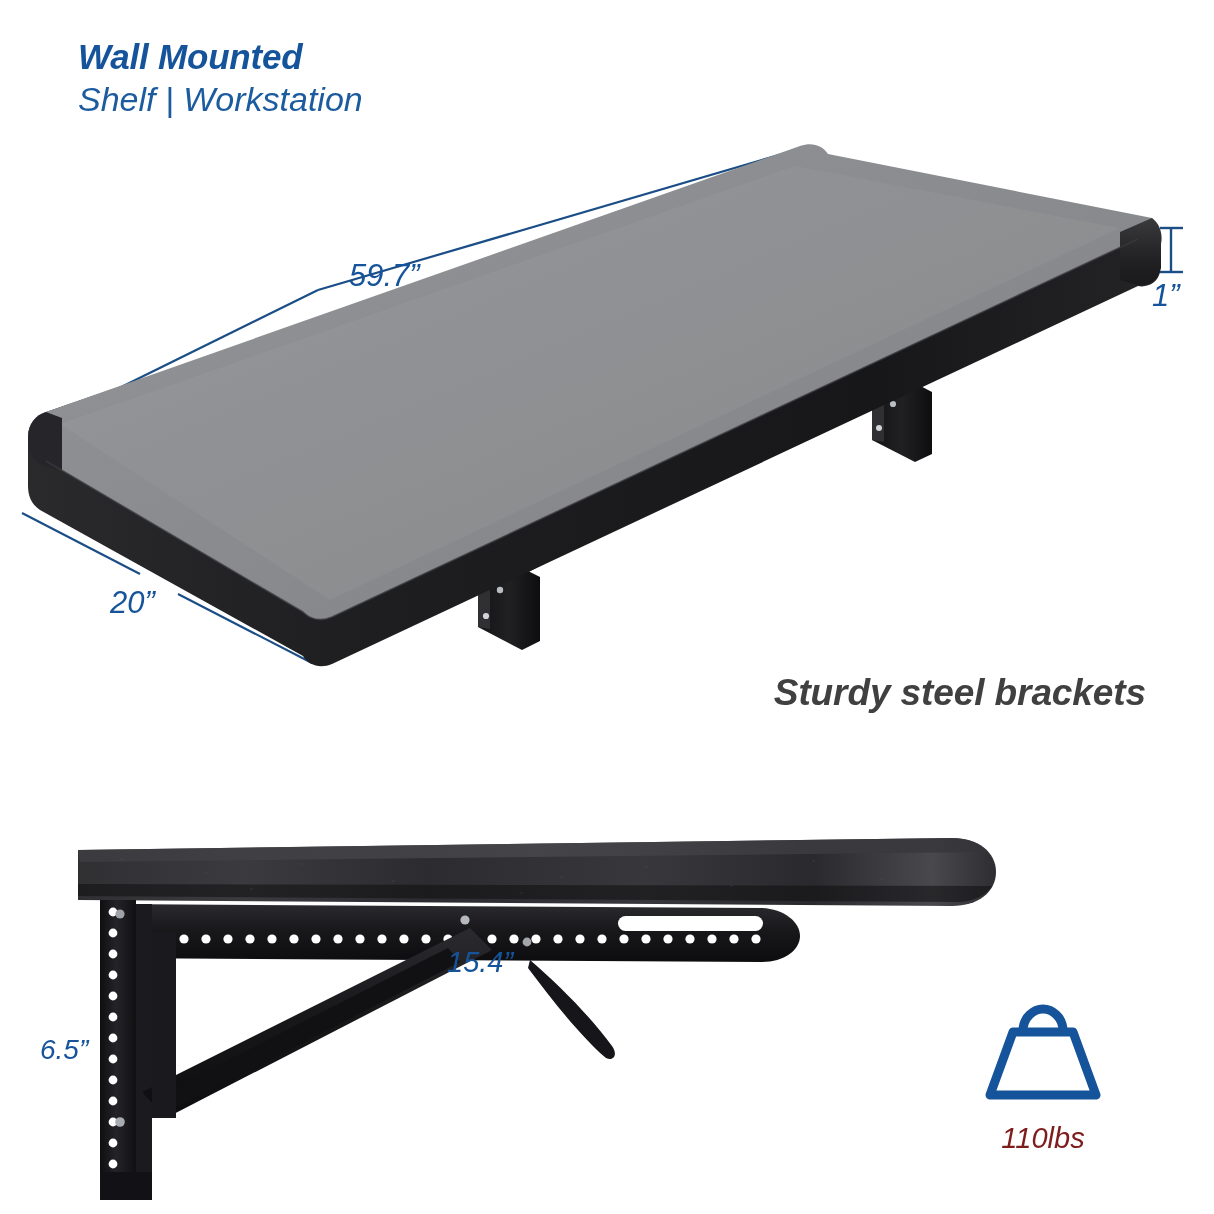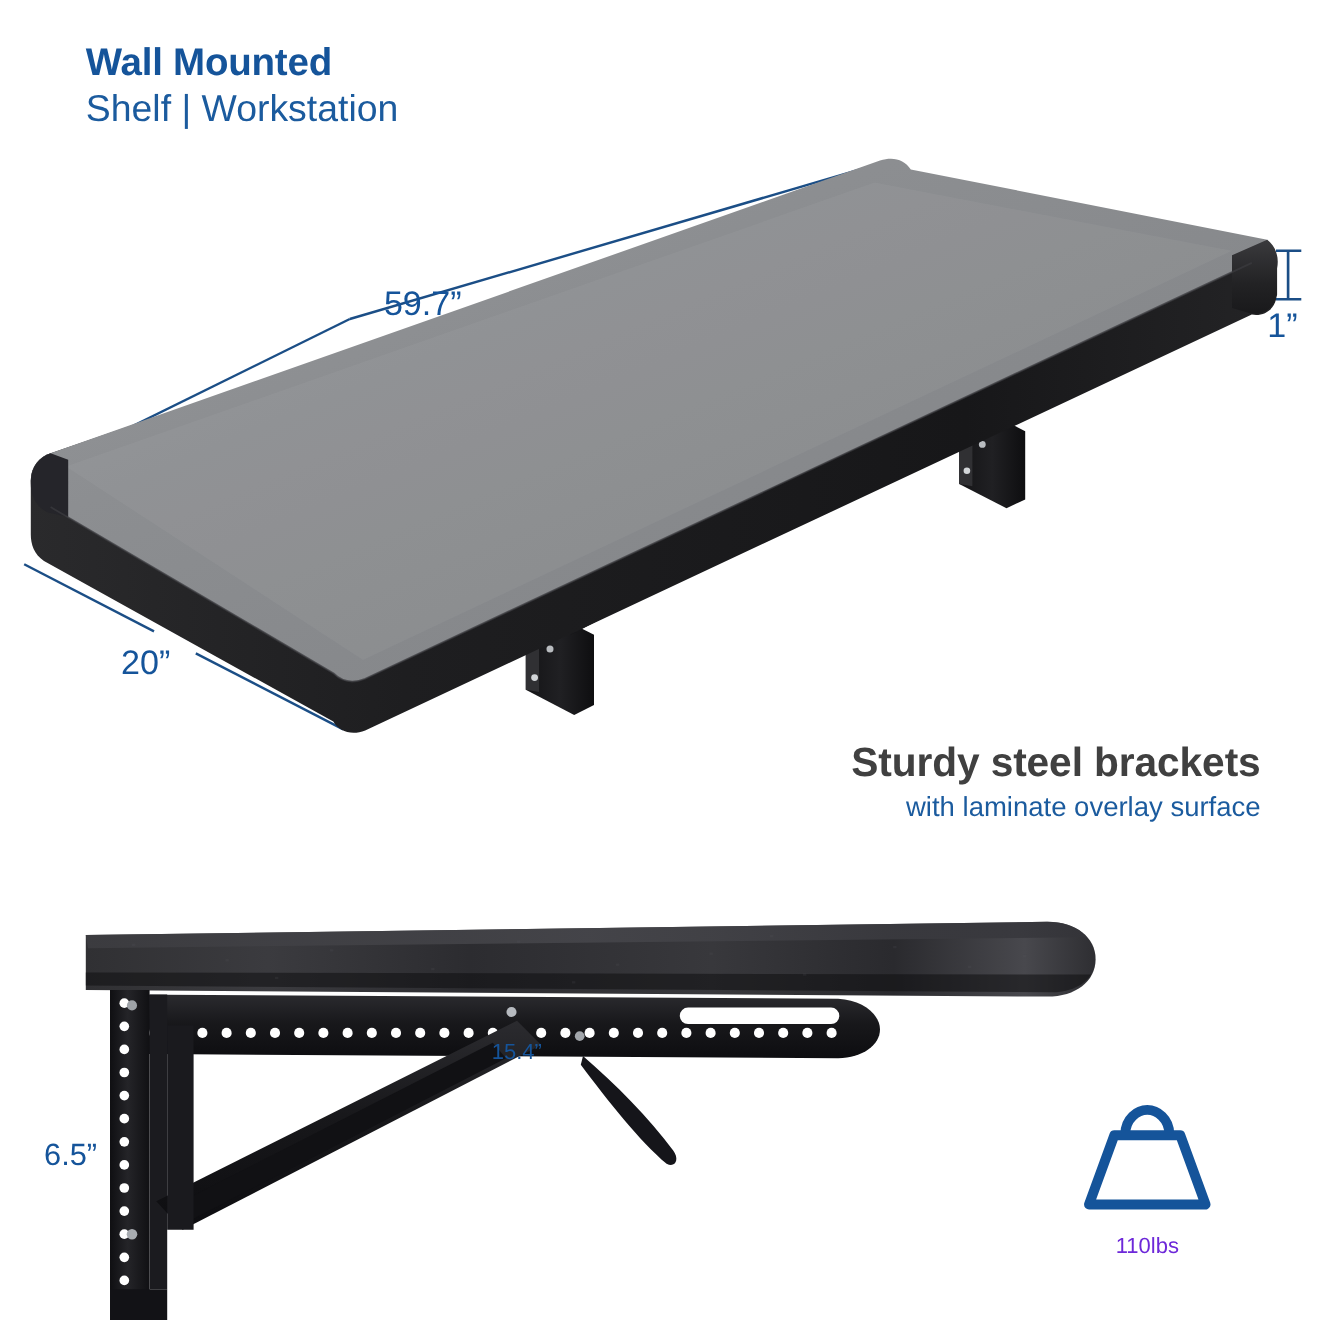--- a/index.html
+++ b/index.html
@@ -3,21 +3,21 @@
 <meta charset="utf-8">
 <style>
   html,body{margin:0;padding:0;}
   body{
     width:1214px;height:1214px;
     background:#ffffff;
     font-family:"Liberation Sans", sans-serif;
     overflow:hidden;
     position:relative;
   }
-  .stage{position:absolute;left:0;top:0;width:1214px;height:1214px;}
+  .stage{position:absolute;left:0;top:0;width:1214px;height:1214px;font-style:italic;}
   .abs{position:absolute;}
 
   
   #heading-block{left:78px;top:38px;}
   .title-main{
     font-size:35px;font-weight:bold;color:#15549a;
     letter-spacing:-0.2px;line-height:1.1;margin:0;
   }
   .title-sub{
     font-size:34px;font-weight:300;color:#1b5b9e;
@@ -37,31 +37,31 @@
 
   
   .dim{
     color:#15549a;font-weight:400;
     font-family:"Liberation Sans", sans-serif;
     white-space:nowrap;
   }
   #dim-width-top{left:349px;top:258px;font-size:31px;}
   #dim-thickness{left:1152px;top:278px;font-size:31px;}
   #dim-depth{left:110px;top:585px;font-size:31px;}
-  #dim-arm{left:447px;top:946px;font-size:20px;}
+  #dim-arm{left:447px;top:946px;font-size:29px;}
   #dim-drop{left:40px;top:1022px;font-size:28px;margin-top:12px;}
 
   
   #weight-block{left:913px;top:1000px;width:260px;text-align:center;}
   .weight-title{
     font-size:25px;font-weight:bold;color:#15549a;
     margin:8px 0 0 0;line-height:1.15;
   }
   .weight-value{
-    font-size:20px;font-weight:300;color:#6d28d9;
+    font-size:29px;font-weight:300;color:#7f1d1d;
     margin:2px 0 0 0;line-height:1.15;
   }
 
   svg{display:block;overflow:visible;}
 </style>
 </head>
 <body>
 
 <div class="stage">
 
@@ -282,21 +282,20 @@
     </svg>
   </div>
 
   <div class="abs" id="heading-block">
     <p class="title-main">Wall Mounted</p>
     <p class="title-sub">Shelf | Workstation</p>
   </div>
 
   <div class="abs" id="feature-caption">
     <p class="feature-title">Sturdy steel brackets</p>
-    <p class="feature-sub">with laminate overlay surface</p>
   </div>
 
   <div class="abs dim" id="dim-width-top">59.7”</div>
   <div class="abs dim" id="dim-thickness">1”</div>
   <div class="abs dim" id="dim-depth">20”</div>
   <div class="abs dim" id="dim-arm">15.4”</div>
   <div class="abs dim" id="dim-drop">6.5”</div>
 
   <div class="abs" id="weight-block">
     <svg width="260" height="120" viewBox="0 0 260 120" style="margin:0 auto;">

